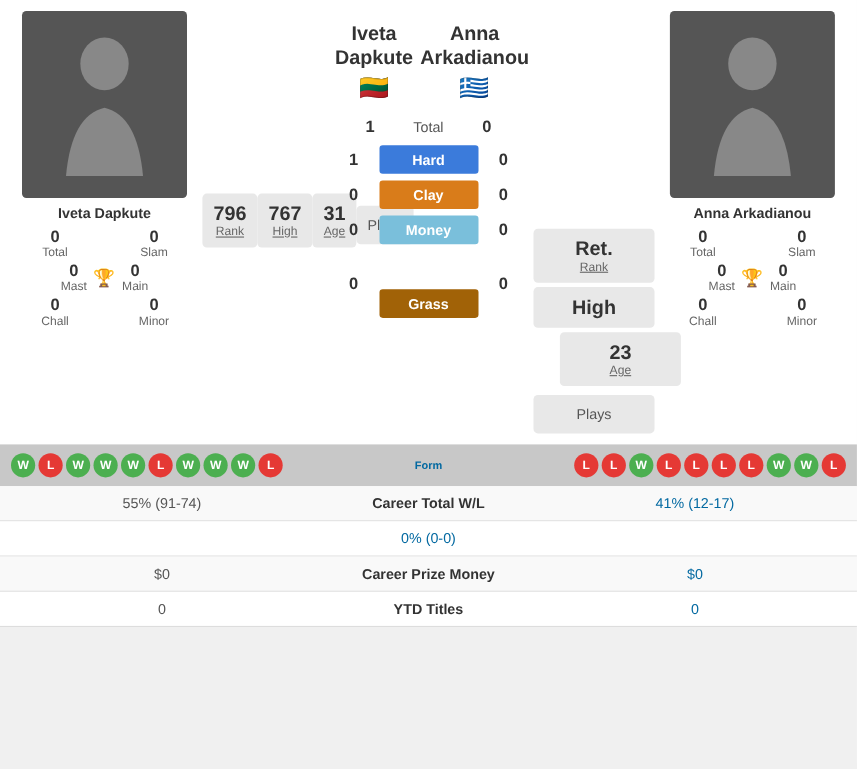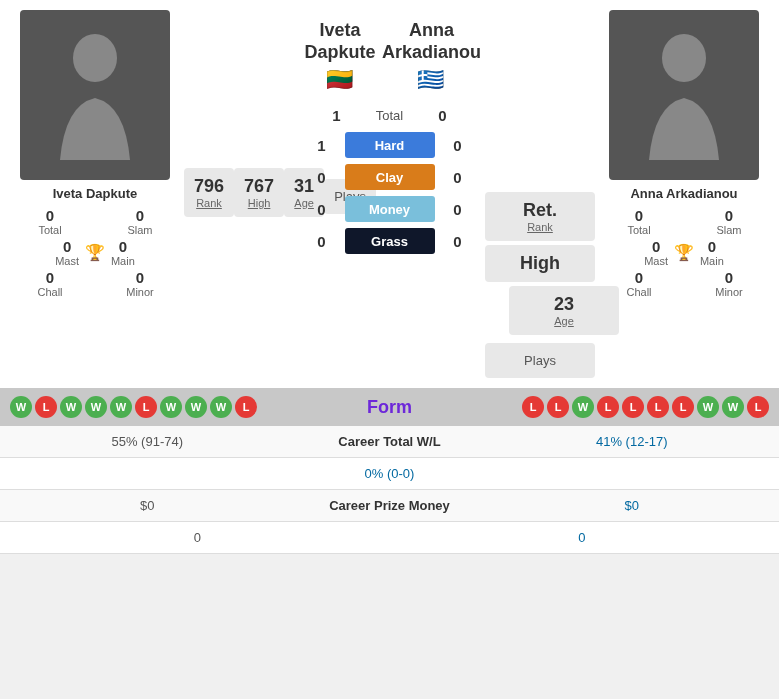--- a/index.html
+++ b/index.html
@@ -169,21 +169,21 @@
       align-items: center;
       justify-content: center;
       color: white;
       font-weight: bold;
       font-size: 13px;
     }
 
     .court-hard { background: #3b7bdb; }
     .court-clay { background: #d97c1a; }
     .court-indoor { background: #7abfdb; }
-    .court-grass { background: #0f172a; }
+    .court-grass { background: #a16207; margin-top: 35px; }
 
     .court-num {
       font-size: 15px;
       font-weight: bold;
       width: 22px;
       text-align: center;
     }
 
     .total-label {
       font-size: 13px;
@@ -243,23 +243,23 @@
       justify-content: center;
       font-size: 11px;
       font-weight: bold;
       color: white;
     }
 
     .form-w { background: #4caf50; }
     .form-l { background: #e53935; }
 
     .form-label {
-      font-size: 18px;
-      font-weight: bold;
-      color: #6d28d9;
+      font-size: 10px;
+      font-weight: bold;
+      color: #0369a1;
     }
 
     
     .stats-table {
       width: 100%;
     }
 
     .stats-row {
       display: flex;
       flex-direction: row;
@@ -419,21 +419,21 @@
         <span class="court-num">0</span>
         <div class="court-badge court-grass">
           <span>Grass</span>
         </div>
         <span class="court-num">0</span>
       </div>
     </div>
 
     <div class="middle-stats-right" style="margin: 0 4px; display:flex; flex-direction:column; align-items:center;">
       <div style="height:182px;"></div>
-      <div class="ret-box" style="width:100%; background:#e8e8e8; border-radius:4px; padding:8px 10px; text-align:center; margin-bottom:4px;">
+      <div class="ret-box" style="width:100%; background:#e8e8e8; border-radius:4px; padding:8px 10px; text-align:center; margin-bottom:4px;margin-top:16px;">
         <div class="rank-value">Ret.</div>
         <div class="rank-label">Rank</div>
       </div>
       <div class="high-box" style="width:100%; background:#e8e8e8; border-radius:4px; padding:8px 10px; text-align:center; margin-bottom:4px;">
         <div class="rank-value">High</div>
       </div>
       <div class="age-box" style="width:100%; background:#e8e8e8; border-radius:4px; padding:8px 10px; text-align:center; margin-bottom:4px;margin-left:48px;">
         <div class="rank-value">23</div>
         <div class="rank-label">Age</div>
       </div>
@@ -522,17 +522,18 @@
       <div class="stats-row">
     <div class="stats-right">0% (0-0)</div>
   </div>
       <div class="stats-row">
     <div class="stats-left">$0</div>
     <div class="stats-center">Career Prize Money</div>
     <div class="stats-right">$0</div>
   </div>
       <div class="stats-row">
     <div class="stats-left">0</div>
+    <div class="stats-center">YTD Titles</div>
     <div class="stats-right">0</div>
   </div>
     </div>
 
 </div>
 
 </body></html>

